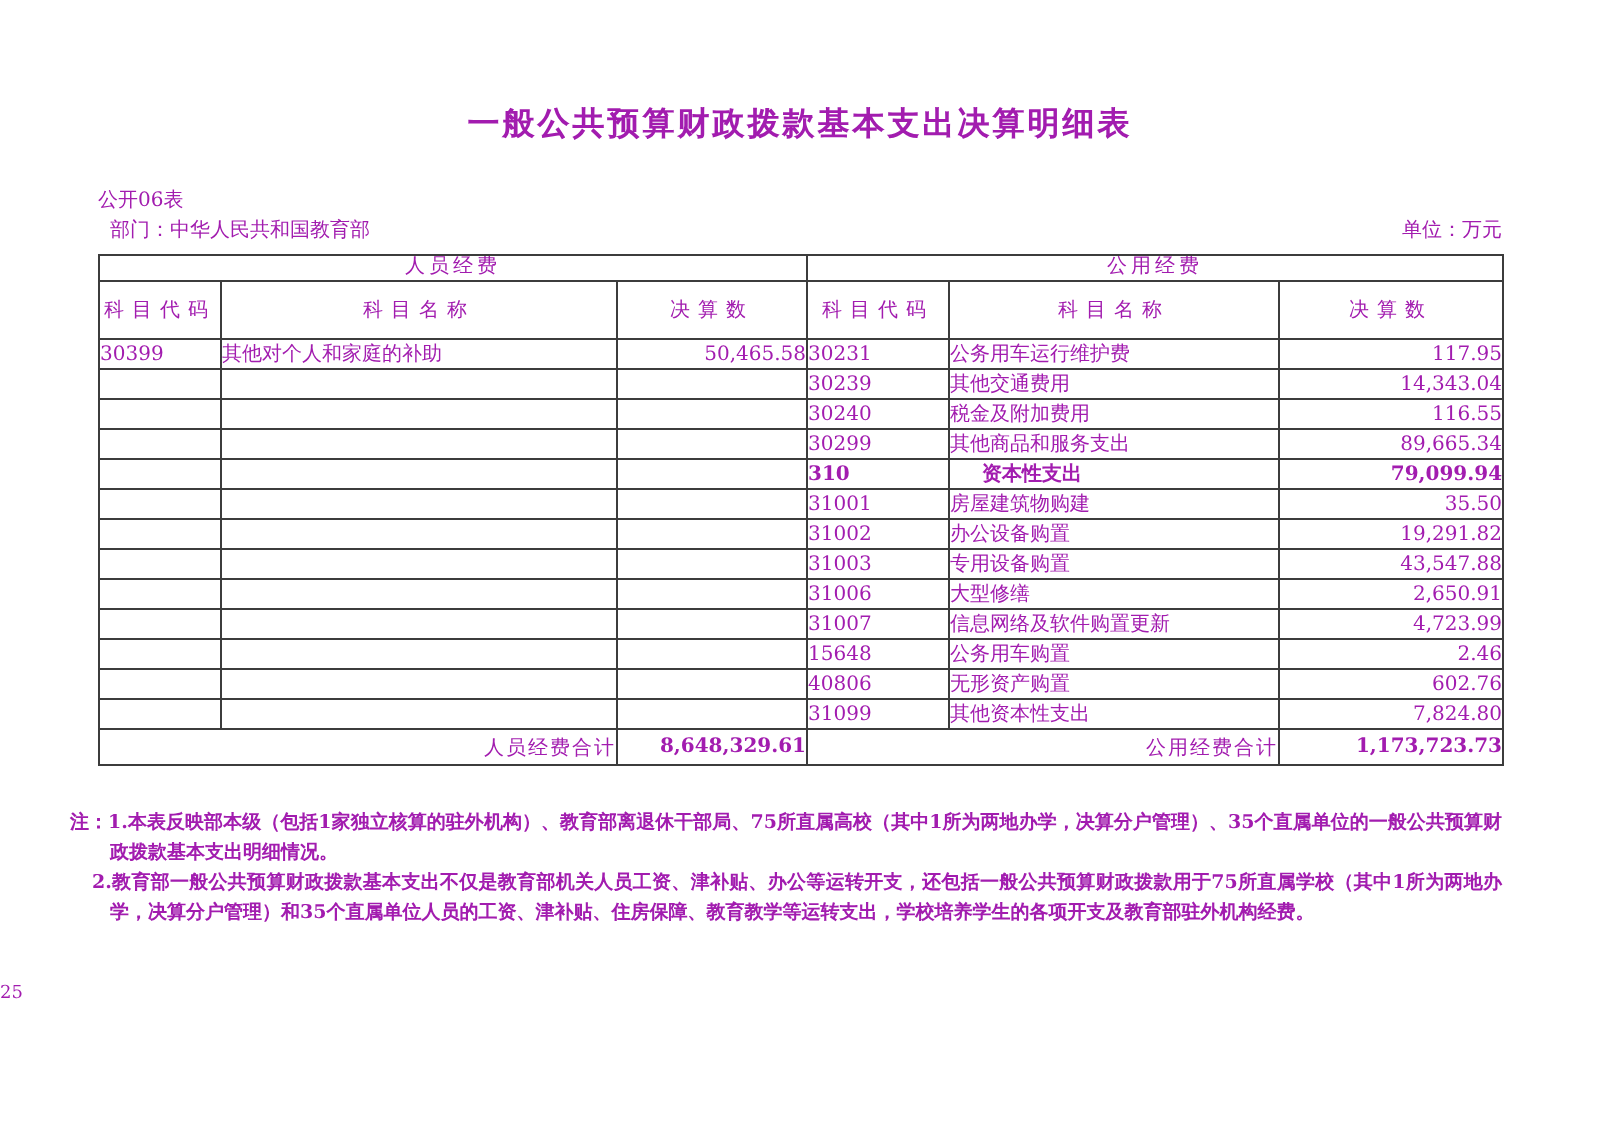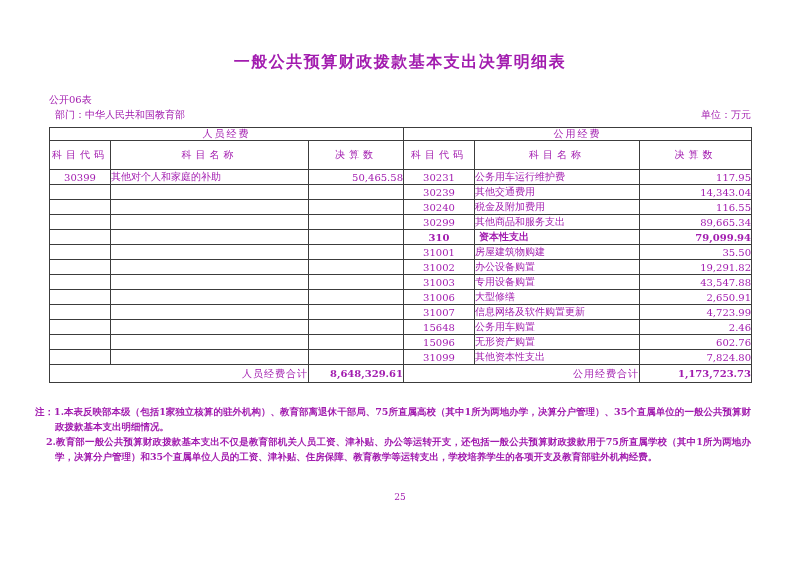--- a/index.html
+++ b/index.html
@@ -26,37 +26,37 @@
   }
   table.budget td {
     border:1px solid #3c3c3c; padding:0; overflow:hidden;
     white-space:nowrap; vertical-align:middle;
   }
   tr.group-row { height:12px; }
   tr.group-row td { text-align:center; letter-spacing:2px; line-height:12px; }
   tr.colhead-row { height:29px; }
   tr.colhead-row td { text-align:center; letter-spacing:4px; }
   tbody tr { height:14px; }
-  td.code { text-align:center; padding-left:6px; }
+  td.code { text-align:left; padding-left:6px; }
   td.name { text-align:left; padding-left:13px; }
-  td.name.section { padding-left:4px; }
+  td.name.section { padding-left:16px; }
   td.val  { text-align:right; padding-right:6px; }
   .bold { font-weight:bold; }
   tfoot tr { height:18px; }
   td.total-label { text-align:right; letter-spacing:1px; }
   .notes {
     position:absolute; top:404px; left:35px; width:716px;
     font-size:9.5px; line-height:15px; text-align:justify;
   }
   .notes p { margin:0; padding-left:20px;font-weight:bold; }
   .note-1 { text-indent:-20px; }
   .note-2 { text-indent:-9px; }
   .page-number {
     position:absolute; top:492px; left:0; width:100%;
-    text-align:center; font-size:9px;
+    text-align:left; font-size:9px;
   }
 </style>
 </head>
 <body>
 
 <div class="page">
 
   <h1 class="title">一般公共预算财政拨款基本支出决算明细表</h1>
 
   <div class="table-code">公开06表</div>
@@ -175,21 +175,21 @@
           <td class="name"></td>
           <td class="val"></td>
           <td class="code">15648</td>
           <td class="name">公务用车购置</td>
           <td class="val">2.46</td>
         </tr>
         <tr>
           <td class="code"></td>
           <td class="name"></td>
           <td class="val"></td>
-          <td class="code">15096</td>
+          <td class="code">40806</td>
           <td class="name">无形资产购置</td>
           <td class="val">602.76</td>
         </tr>
         <tr>
           <td class="code"></td>
           <td class="name"></td>
           <td class="val"></td>
           <td class="code">31099</td>
           <td class="name">其他资本性支出</td>
           <td class="val">7,824.80</td>

